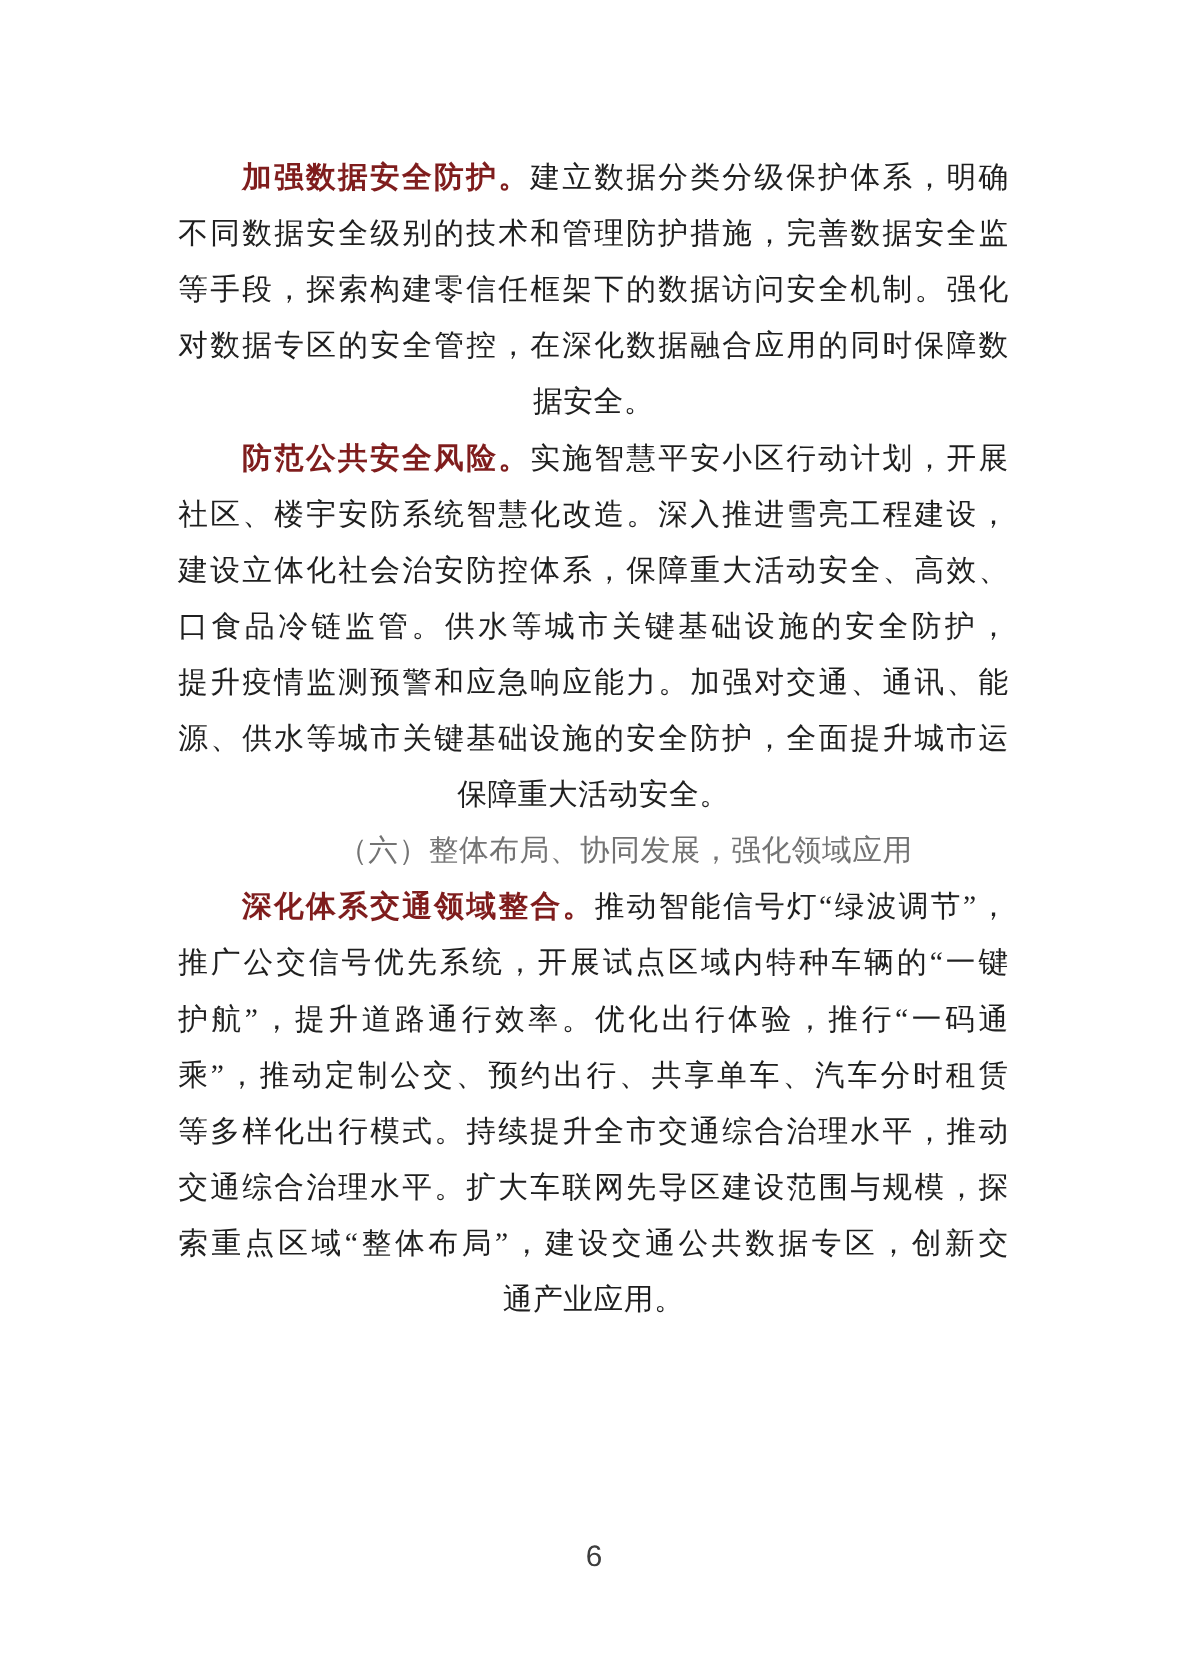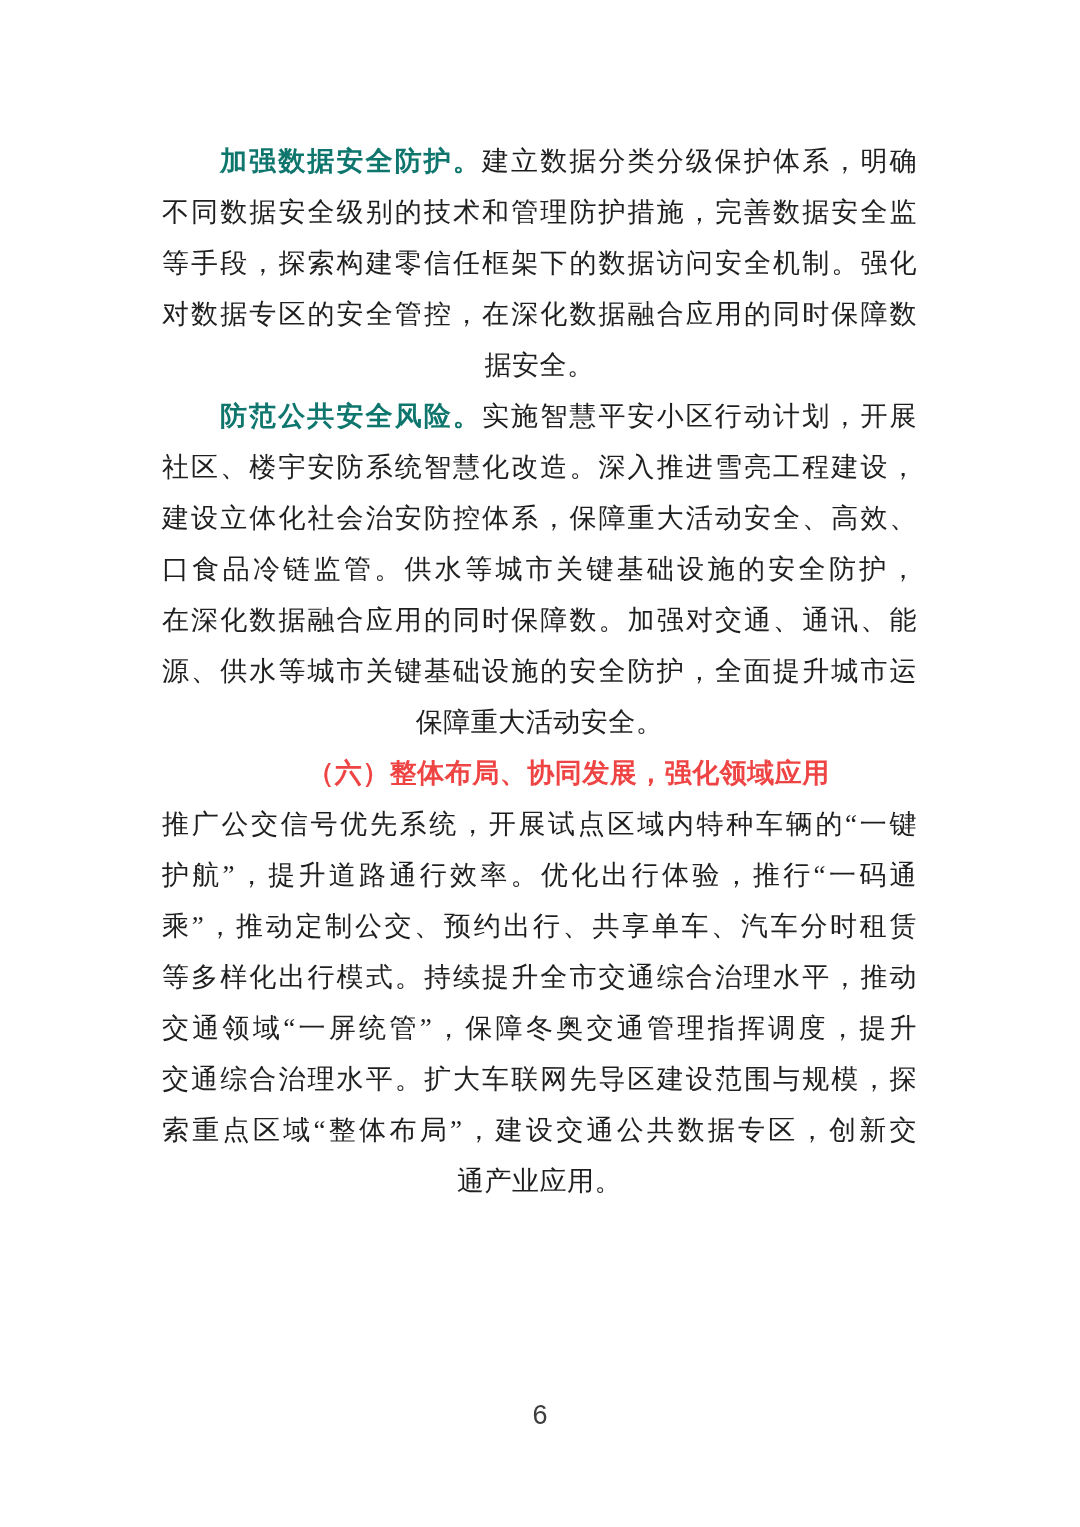--- a/index.html
+++ b/index.html
@@ -34,26 +34,26 @@
     text-align: center;
   }
   .line.justify {
     text-align: justify;
     text-align-last: justify;
   }
   .line.indent {
     text-indent: 58px;
   }
   .line.heading {
-    font-weight: 700;
-    color: #ef4444;
+    font-weight: 400;
+    color: #737373;
   }
   .lead {
     font-weight: 700;
-    color: #0f766e;
+    color: #7f1d1d;
   }
   .footer {
     position: absolute;
     left: 0;
     width: 1080px;
     top: 1398px;
     text-align: center;
     font-size: 27px;
     line-height: 34px;
     color: #3d3d3d;
@@ -67,27 +67,27 @@
   <div class="doc">
       <div class="line justify indent"><b class="lead">加强数据安全防护。</b>建立数据分类分级保护体系，明确</div>
       <div class="line justify">不同数据安全级别的技术和管理防护措施，完善数据安全监</div>
       <div class="line justify">等手段，探索构建零信任框架下的数据访问安全机制。强化</div>
       <div class="line justify">对数据专区的安全管控，在深化数据融合应用的同时保障数</div>
       <div class="line">据安全。</div>
       <div class="line justify indent"><b class="lead">防范公共安全风险。</b>实施智慧平安小区行动计划，开展</div>
       <div class="line justify">社区、楼宇安防系统智慧化改造。深入推进雪亮工程建设，</div>
       <div class="line justify">建设立体化社会治安防控体系，保障重大活动安全、高效、</div>
       <div class="line justify">口食品冷链监管。供水等城市关键基础设施的安全防护，</div>
-      <div class="line justify">在深化数据融合应用的同时保障数。加强对交通、通讯、能</div>
+      <div class="line justify">提升疫情监测预警和应急响应能力。加强对交通、通讯、能</div>
       <div class="line justify">源、供水等城市关键基础设施的安全防护，全面提升城市运</div>
       <div class="line">保障重大活动安全。</div>
       <div class="line indent heading">（六）整体布局、协同发展，强化领域应用</div>
+      <div class="line justify indent"><b class="lead">深化体系交通领域整合。</b>推动智能信号灯“绿波调节”，</div>
       <div class="line justify">推广公交信号优先系统，开展试点区域内特种车辆的“一键</div>
       <div class="line justify">护航”，提升道路通行效率。优化出行体验，推行“一码通</div>
       <div class="line justify">乘”，推动定制公交、预约出行、共享单车、汽车分时租赁</div>
       <div class="line justify">等多样化出行模式。持续提升全市交通综合治理水平，推动</div>
-      <div class="line justify">交通领域“一屏统管”，保障冬奥交通管理指挥调度，提升</div>
       <div class="line justify">交通综合治理水平。扩大车联网先导区建设范围与规模，探</div>
       <div class="line justify">索重点区域“整体布局”，建设交通公共数据专区，创新交</div>
       <div class="line">通产业应用。</div>
     </div>
   <div class="footer">6</div>
 </div>
 
 </body></html>

